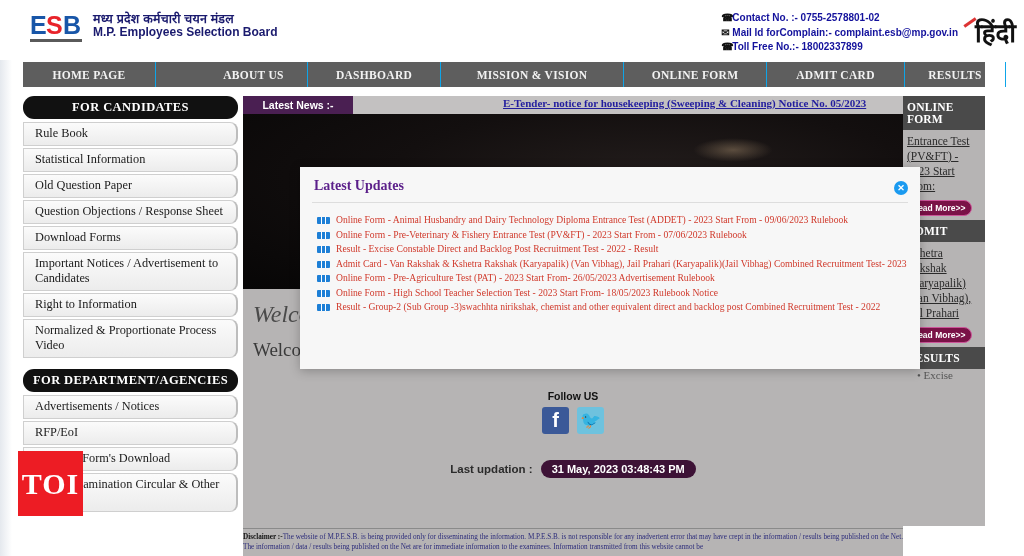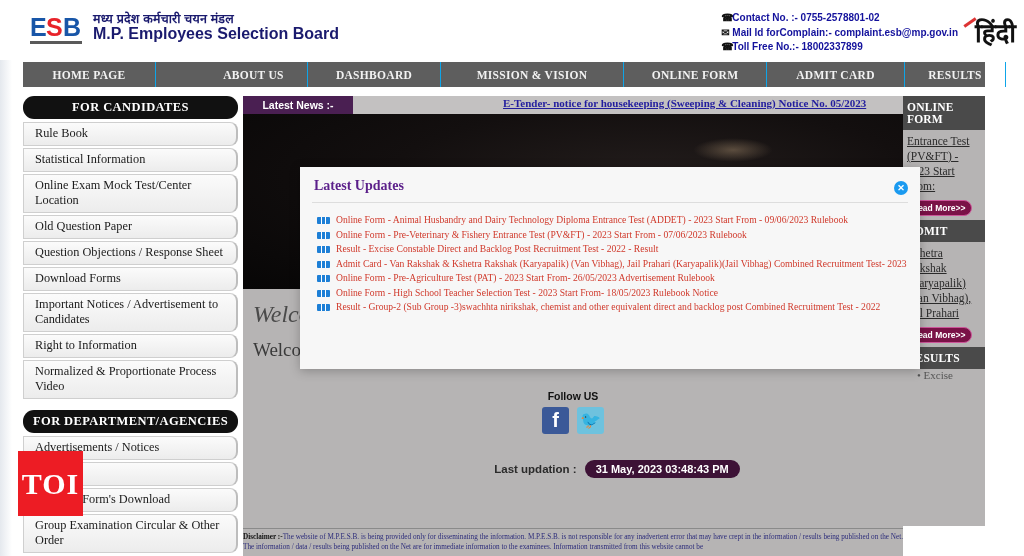--- a/index.html
+++ b/index.html
@@ -20,21 +20,21 @@
   .logo-mark .e,.logo-mark .s,.logo-mark .b{
     position:absolute;top:0;font-family:"Liberation Sans",sans-serif;font-weight:bold;
     font-size:25px;line-height:25px;
   }
   .logo-mark .e{left:0;color:#1856a8;}
   .logo-mark .s{left:16px;color:#e8232a;}
   .logo-mark .b{left:33px;color:#1856a8;}
   .logo-underline{position:absolute;left:0;top:26px;width:52px;height:3px;background:#5a5a5a;}
   .logo-text{line-height:1.05;}
   .logo-hi{font-family:"Liberation Sans",sans-serif;font-size:12.5px;font-weight:bold;color:#1a1a6e;letter-spacing:.2px;}
-  .logo-en{font-family:"Liberation Sans",sans-serif;font-size:16px;font-weight:bold;color:#1a1a6e;}
+  .logo-en{font-family:"Liberation Sans",sans-serif;font-size:12px;font-weight:bold;color:#1a1a6e;}
 
   .contact{position:absolute;right:66px;top:11px;font-family:"Liberation Sans",sans-serif;
     font-size:10px;font-weight:bold;color:#13119c;line-height:14.5px;text-align:left;}
   .contact .row{white-space:nowrap;}
   .contact .ic{display:inline-block;width:11px;color:#111;font-size:10px;}
   .mailid{color:#13119c;}
   .hindi{position:absolute;right:8px;top:14px;font-size:26px;color:#111;font-family:"Liberation Serif",serif;font-weight:bold;}
   .hindi .pen{position:absolute;left:-12px;top:7px;width:14px;height:3px;background:#d33;transform:rotate(-35deg);}
 
   
@@ -81,21 +81,21 @@
      font-style:italic;font-size:24px;color:#4a4a4a;}
   .welcome-line{position:absolute;left:10px;top:243px;font-family:"Liberation Serif",serif;
      font-size:19px;color:#3a3a3a;white-space:nowrap;}
   .follow{position:absolute;left:0;top:294px;width:660px;text-align:center;}
   .follow-label{font-family:"Liberation Sans",sans-serif;font-weight:bold;font-size:10.5px;color:#111;}
   .social{margin-top:5px;display:flex;justify-content:center;gap:8px;}
   .fb,.tw{width:27px;height:27px;border-radius:3px;display:flex;align-items:center;justify-content:center;
      font-family:"Liberation Sans",sans-serif;font-weight:bold;color:#fff;font-size:20px;}
   .fb{background:#3b5998;}
   .tw{background:#6ec2de;font-size:17px;}
-  .lastupd{position:absolute;left:0;top:363px;width:660px;text-align:center;margin-left:44px;}
+  .lastupd{position:absolute;left:0;top:363px;width:660px;text-align:center;}
   .lastupd-label{font-family:"Liberation Sans",sans-serif;font-weight:bold;font-size:11.5px;color:#2b2b2b;}
   .lastupd-pill{display:inline-block;background:#3d1236;color:#fff;border-radius:11px;
      padding:3px 11px;font-family:"Liberation Sans",sans-serif;font-weight:bold;font-size:11px;
      vertical-align:middle;margin-left:4px;}
 
   
   .rside{position:absolute;left:903px;top:96px;width:82px;height:430px;background:#b6b4b4;}
   .rs-head{background:#4a4a4a;color:#fff;font-family:"Liberation Serif",serif;font-weight:bold;
      font-size:11.5px;padding:5px 4px;letter-spacing:.2px;}
   .rs-body{padding:4px 2px 2px 4px;font-family:"Liberation Serif",serif;font-size:11.5px;
@@ -185,21 +185,20 @@
       <div class="item" style="width: 125px;">ADMIT CARD</div>
       <div class="item" style="width: 88px;">RESULTS</div>
       <div class="item" style="width: 112px;">CONTACT US</div>
     </div>
 
   <div class="sidebar">
     <div class="sb-head">FOR CANDIDATES</div>
     <div id="cand-list">
         <div class="sb-item">Rule Book</div>
         <div class="sb-item">Statistical Information</div>
-        <div class="sb-item">Online Exam Mock Test/Center Location</div>
         <div class="sb-item">Old Question Paper</div>
         <div class="sb-item">Question Objections / Response Sheet</div>
         <div class="sb-item">Download Forms</div>
         <div class="sb-item">Important Notices / Advertisement to Candidates</div>
         <div class="sb-item">Right to Information</div>
         <div class="sb-item">Normalized &amp; Proportionate Process Video</div>
       </div>
     <div class="sb-gap"></div>
     <div class="sb-head">FOR DEPARTMENT/AGENCIES</div>
     <div id="dept-list">

